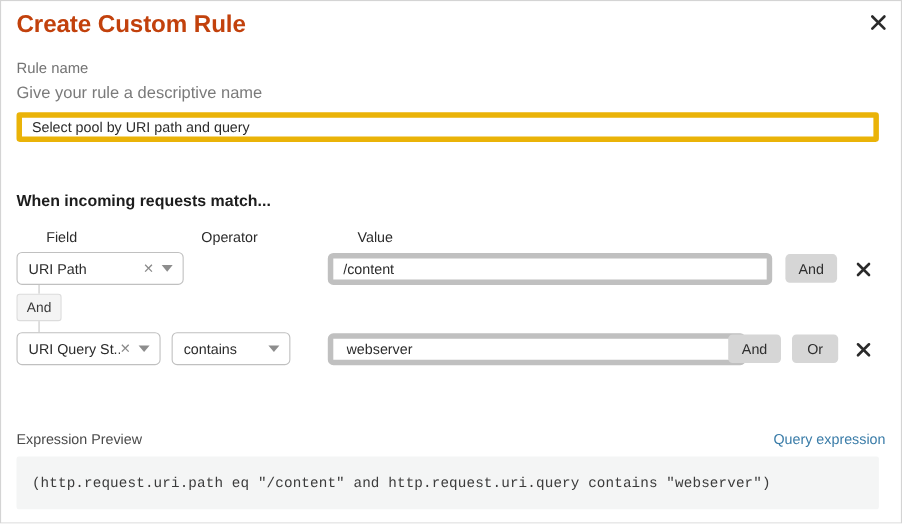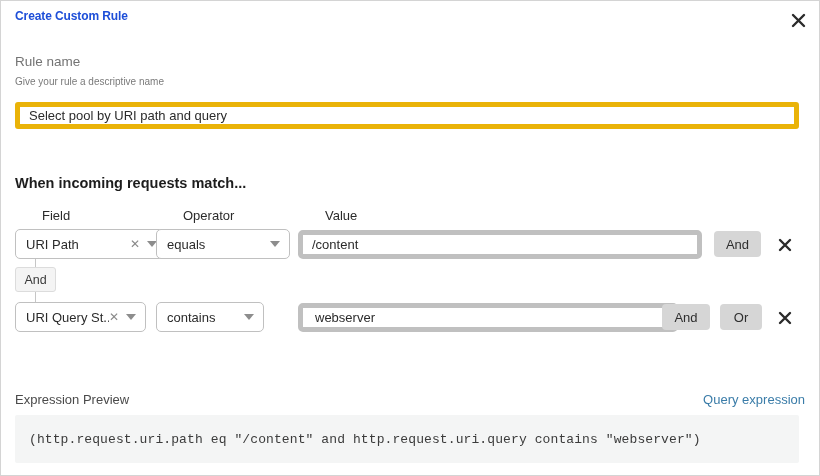--- a/index.html
+++ b/index.html
@@ -20,23 +20,23 @@
     width: 820px;
     height: 476px;
     background: #ffffff;
     border: 1px solid #d4d4d4;
     padding: 0;
   }
   .dialog-title {
     position: absolute;
     left: 14px;
     top: 8px;
-    font-size: 12px;
+    font-size: 22px;
     font-weight: bold;
-    color: #1d4ed8;
+    color: #c2410c;
     letter-spacing: -0.1px;
   }
   .close-btn {
     position: absolute;
     right: 8px;
     top: 6px;
     width: 26px;
     height: 26px;
     display: flex;
     align-items: center;
@@ -48,21 +48,21 @@
   }
   .close-btn svg { display: block; }
 
   .field-label {
     position: absolute;
     font-size: 13.5px;
     color: #737373;
   }
   .field-sublabel {
     position: absolute;
-    font-size: 10px;
+    font-size: 15px;
     color: #7a7a7a;
   }
   .section-heading {
     position: absolute;
     font-size: 14.5px;
     font-weight: bold;
     color: #1d1d1d;
   }
 
   .text-input {
@@ -223,24 +223,20 @@
   <div class="col-header" style="left:14px; top:207px;">Field</div>
   <div class="col-header" style="left:155px; top:207px;">Operator</div>
   <div class="col-header" style="left:297px; top:207px;">Value</div>
 
   <div class="select-box" style="left:14px; top:228px; width:152px;">
     <span class="select-value">URI Path</span>
     <span class="select-clear">✕</span>
     <span class="caret"></span>
   </div>
 
-  <div class="select-box" style="left:155px; top:228px; width:134px;">
-    <span class="select-value">equals</span>
-    <span class="caret"></span>
-  </div>
 
   <input class="text-input" style="left: 297px; top: 229px; width: 404px; height: 29px; border-color: rgb(192, 192, 192); border-radius: 5px;" value="/content">
 
   <button class="pill-btn" style="left:713px; top:230px; width:47px;">And</button>
 
   <button class="row-delete" style="left:774px; top:234px;">
     <svg width="14" height="14" viewBox="0 0 14 14" aria-hidden="true">
       <path d="M2 2 L12 12 M12 2 L2 12" stroke="#2b2b2b" stroke-width="2.4" stroke-linecap="round"></path>
     </svg>
   </button>

